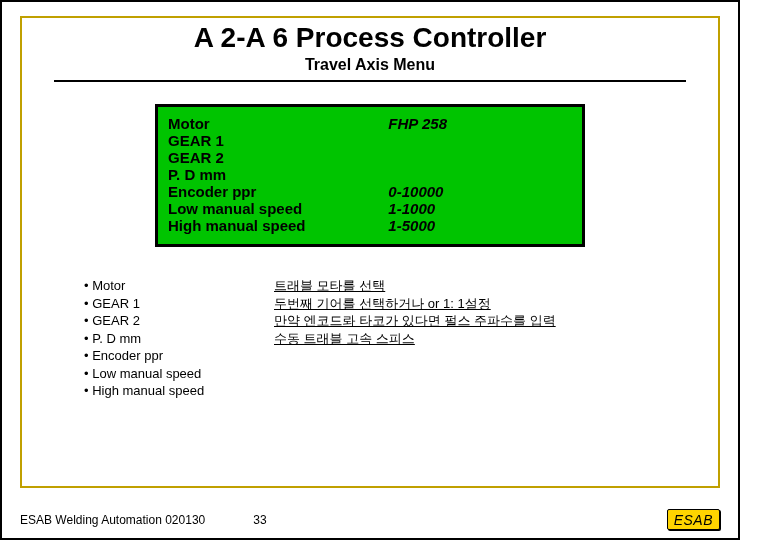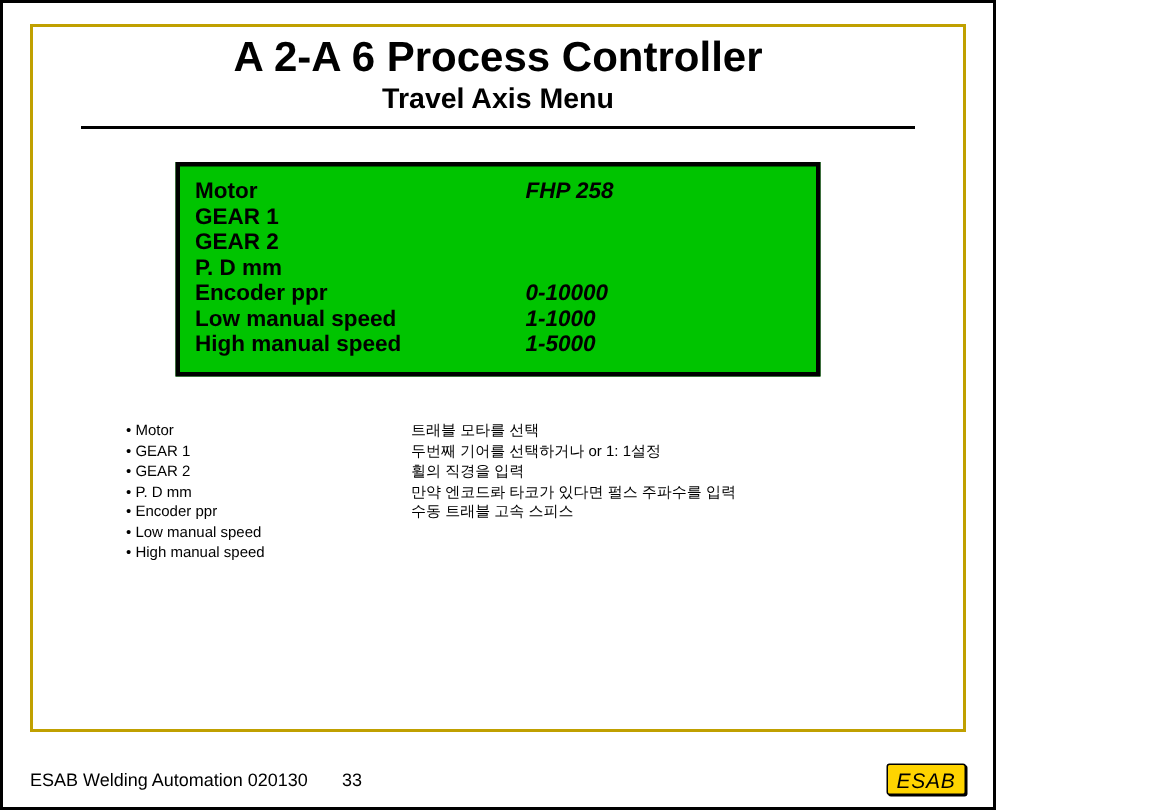--- a/index.html
+++ b/index.html
@@ -1,44 +1,44 @@
 <!DOCTYPE html>
 <html><head>
 <meta charset="utf-8">
 <style>
   * { box-sizing: border-box; margin: 0; padding: 0; }
   html, body { width: 780px; height: 540px; font-family: Arial, Helvetica, sans-serif; }
   .slide {
-    width: 664px; height: 540px; background: #fff;
+    width: 740px; height: 540px; background: #fff;
     border: 2px solid #000; position: relative; padding: 14px 18px 10px 18px;
   }
   .inner-border {
     position: absolute; left: 18px; right: 18px; top: 14px; bottom: 50px;
     border: 2px solid #c0a000; pointer-events: none;
   }
   .title {
     font-size: 28px; font-weight: bold; text-align: center; margin-top: 6px;
   }
   .subtitle {
-    font-size: 19px; font-weight: bold; text-align: center; margin-top: 2px;
+    font-size: 16px; font-weight: bold; text-align: center; margin-top: 2px;
   }
   .hr { border: none; border-top: 2px solid #000; margin: 6px 34px 0 34px; }
   .panel {
     width: 430px; margin: 22px auto 0 auto; background: #00c400;
     border: 3px solid #000; padding: 8px 10px 10px 10px;
     font-weight: bold; font-size: 15px; color: #000;
   }
   .panel-row { display: flex; }
   .panel-l { flex: 1.2; }
   .panel-r { flex: 1; font-style: italic; }
   .bullets {
-    display: flex; margin: 30px 0 0 64px; font-size: 10px;
+    display: flex; margin: 30px 0 0 64px; font-size: 13px;
   }
   .col-left { width: 190px; }
-  .col-right { flex: 1; }
+  .col-right { flex: 1; text-decoration: underline; }
   .b-row { line-height: 1.35; white-space: nowrap; }
   .footer {
     position: absolute; left: 18px; right: 18px; bottom: 8px;
     display: flex; align-items: center; font-size: 12px;
   }
   .footer-left { flex: 1; }
   .footer-mid { flex: 1; text-align: left; }
   .footer-right { flex: 1; display: flex; justify-content: flex-end; }
   .logo {
     background: #ffd400; border: 1px solid #000; padding: 2px 6px 1px 6px;
@@ -92,21 +92,20 @@
       <div class="b-row">• <span>GEAR 1</span></div>
       <div class="b-row">• <span>GEAR 2</span></div>
       <div class="b-row">• <span>P. D mm</span></div>
       <div class="b-row">• <span>Encoder ppr</span></div>
       <div class="b-row">• <span>Low manual speed</span></div>
       <div class="b-row">• <span>High manual speed</span></div>
     </div>
     <div class="col-right">
       <div class="b-row">트래블 모타를 선택</div>
       <div class="b-row">두번째 기어를 선택하거나 or  1: 1설정</div>
-      <div class="b-row">휠의 직경을 입력</div>
       <div class="b-row">만약 엔코드롸 타코가 있다면 펄스 주파수를 입력</div>
       <div class="b-row">수동 트래블 고속 스피스</div>
     </div>
   </div>
 
   <div class="footer">
     <div class="footer-left">ESAB Welding Automation 020130</div>
     <div class="footer-mid">33</div>
     <div class="footer-right">
       <span class="logo">ESAB</span>

